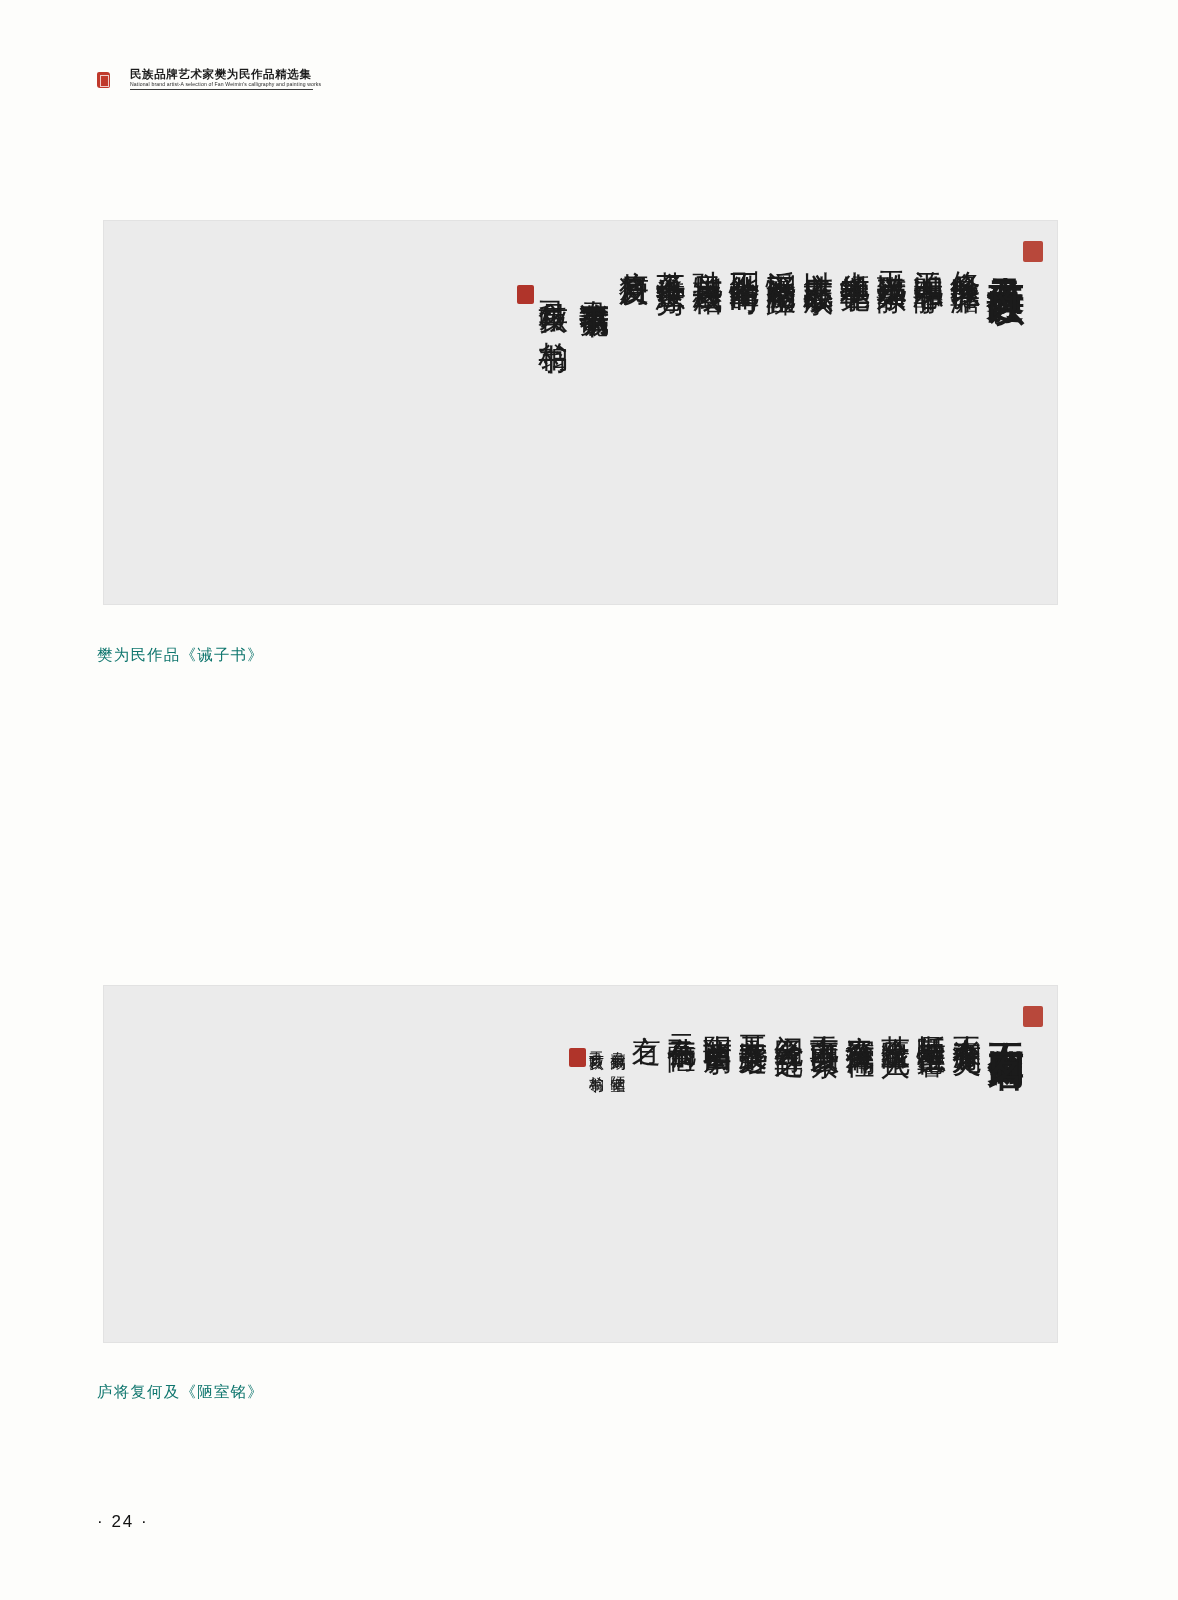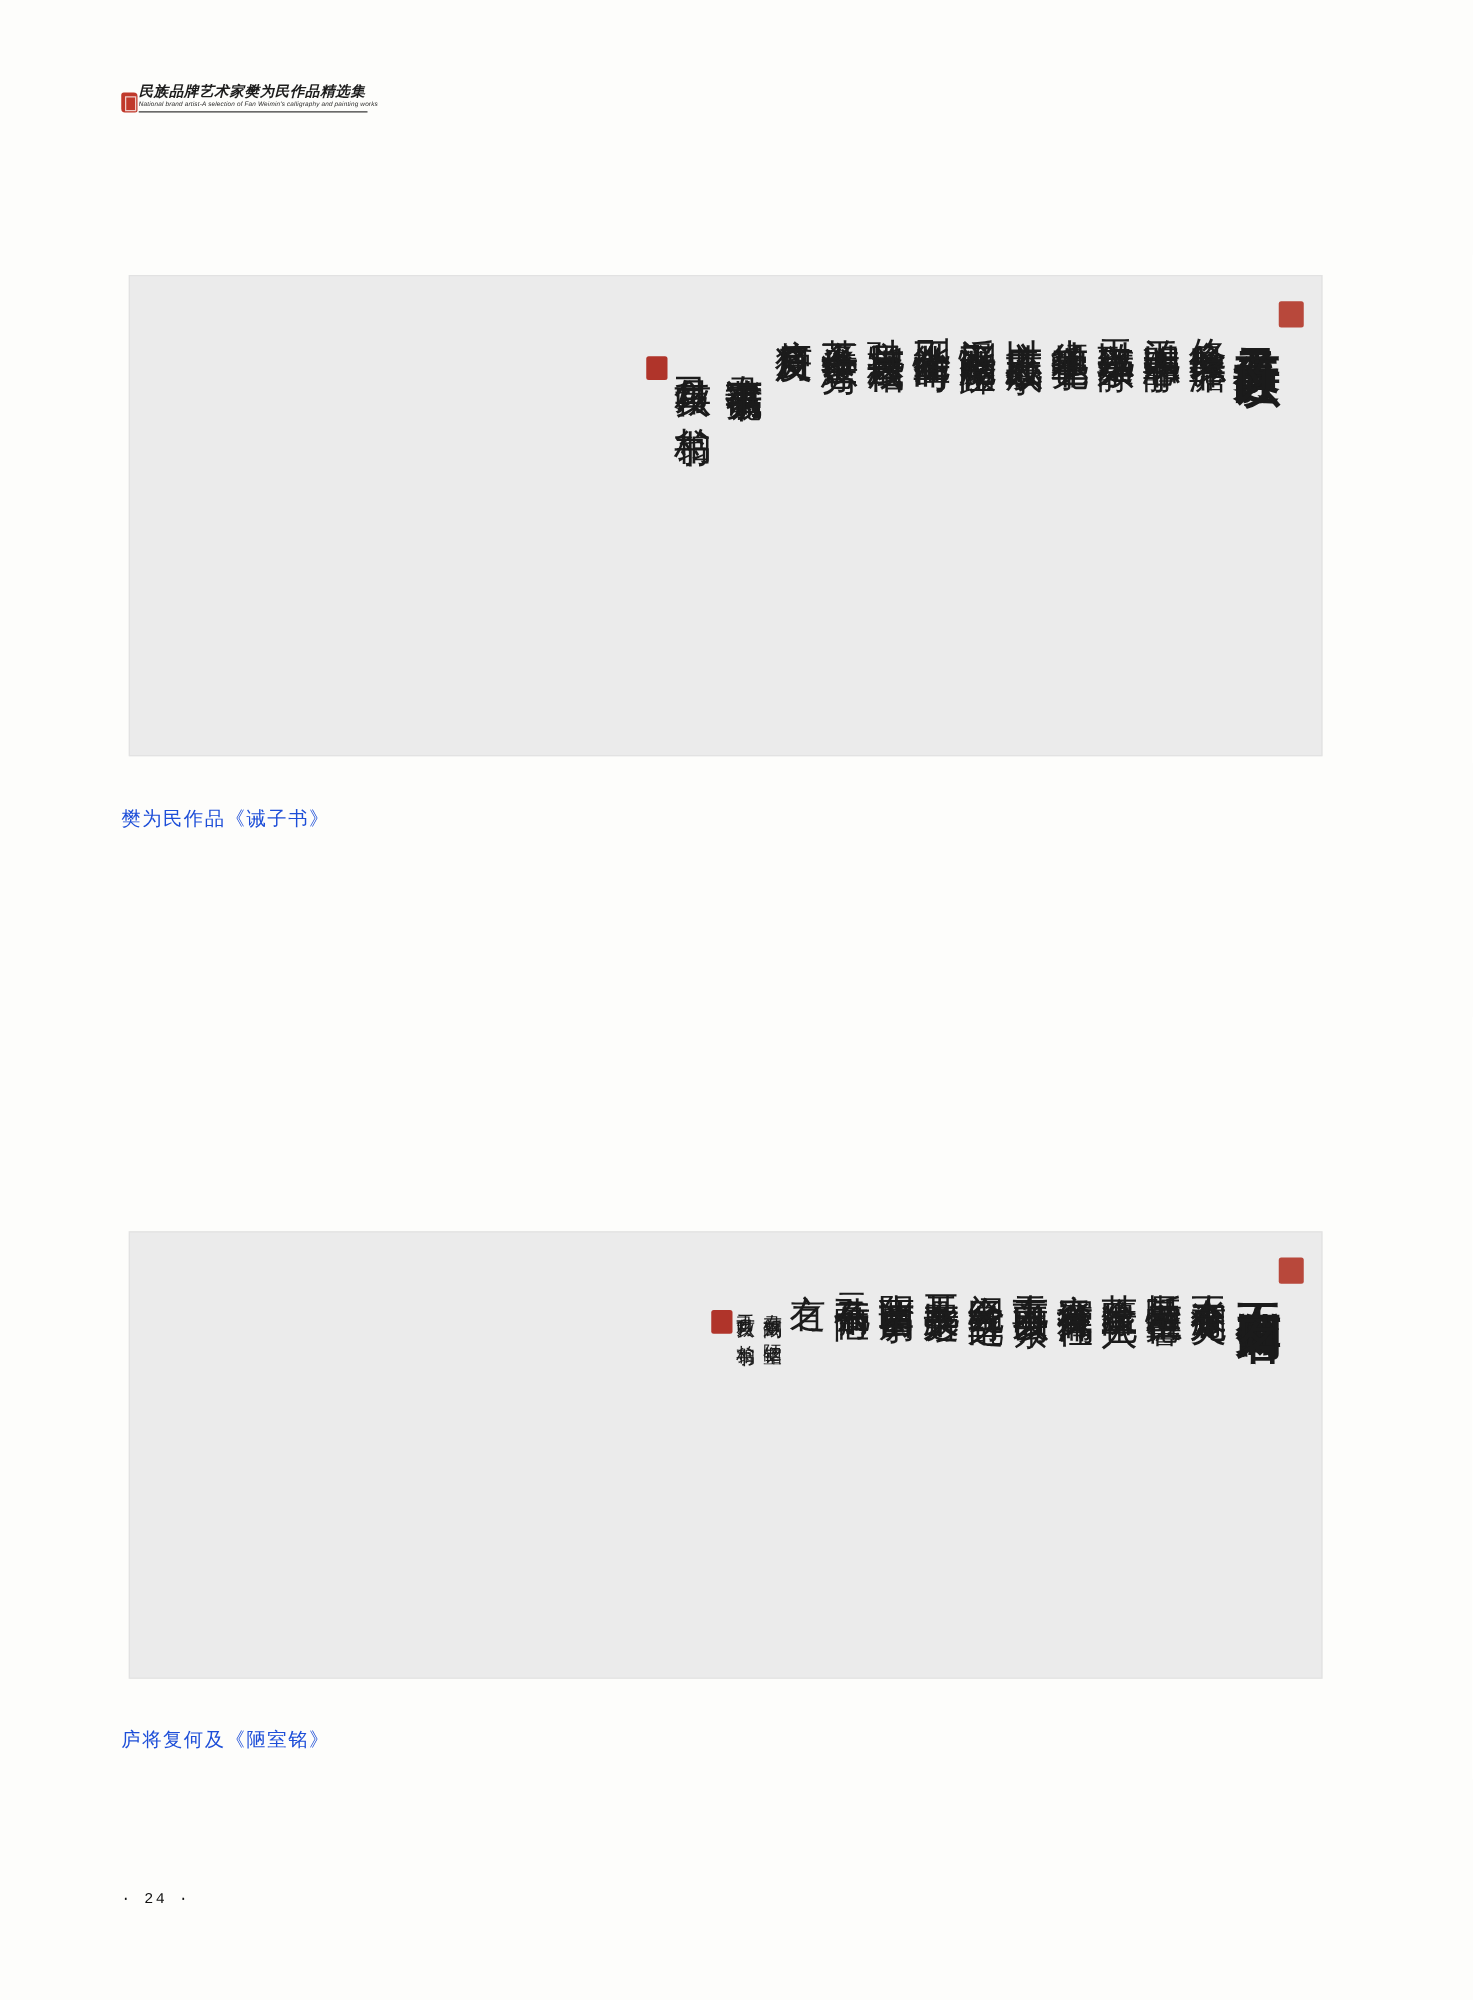--- a/index.html
+++ b/index.html
@@ -17,23 +17,22 @@
     background: #fdfdfb;
     overflow: hidden;
   }
 
   
   .runhead {
     position: absolute;
     left: 97px;
     top: 68px;
     display: flex;
-    align-items: flex-end;
-    gap: 1px;
-    font-style: italic;
+    align-items: center;
+    gap: 20px;
   }
   .runhead .seal-mark {
     width: 13px;
     height: 16px;
     background: #c0392b;
     border-radius: 2px 3px 2px 3px;
     margin-top: 1px;
     position: relative;
   }
   .runhead .seal-mark::after {
@@ -129,36 +128,36 @@
     background: #b0342a;
     margin-top: 8px;
     border-radius: 2px;
   }
 
   
   .caption {
     position: absolute;
     left: 97px;
     font-size: 15.5px;
-    color: #1d4ed8;
+    color: #0f766e;
     letter-spacing: 1.2px;
     font-family: "DejaVu Sans", "Liberation Sans", sans-serif;
   }
   #caption-1 { top: 645px; }
   #caption-2 { top: 1382px; }
 
   
   .folio {
     position: absolute;
     left: 97px;
     top: 1512px;
-    font-size: 12px;
+    font-size: 17px;
     color: #111;
     letter-spacing: 2px;
-    font-family: Liberation Mono, monospace;
+    font-family: Liberation Sans, sans-serif;
   }
 </style>
 </head>
 <body>
 
 <div class="page">
 
   <div class="runhead">
     <div class="seal-mark"></div>
     <div class="runhead-text">

